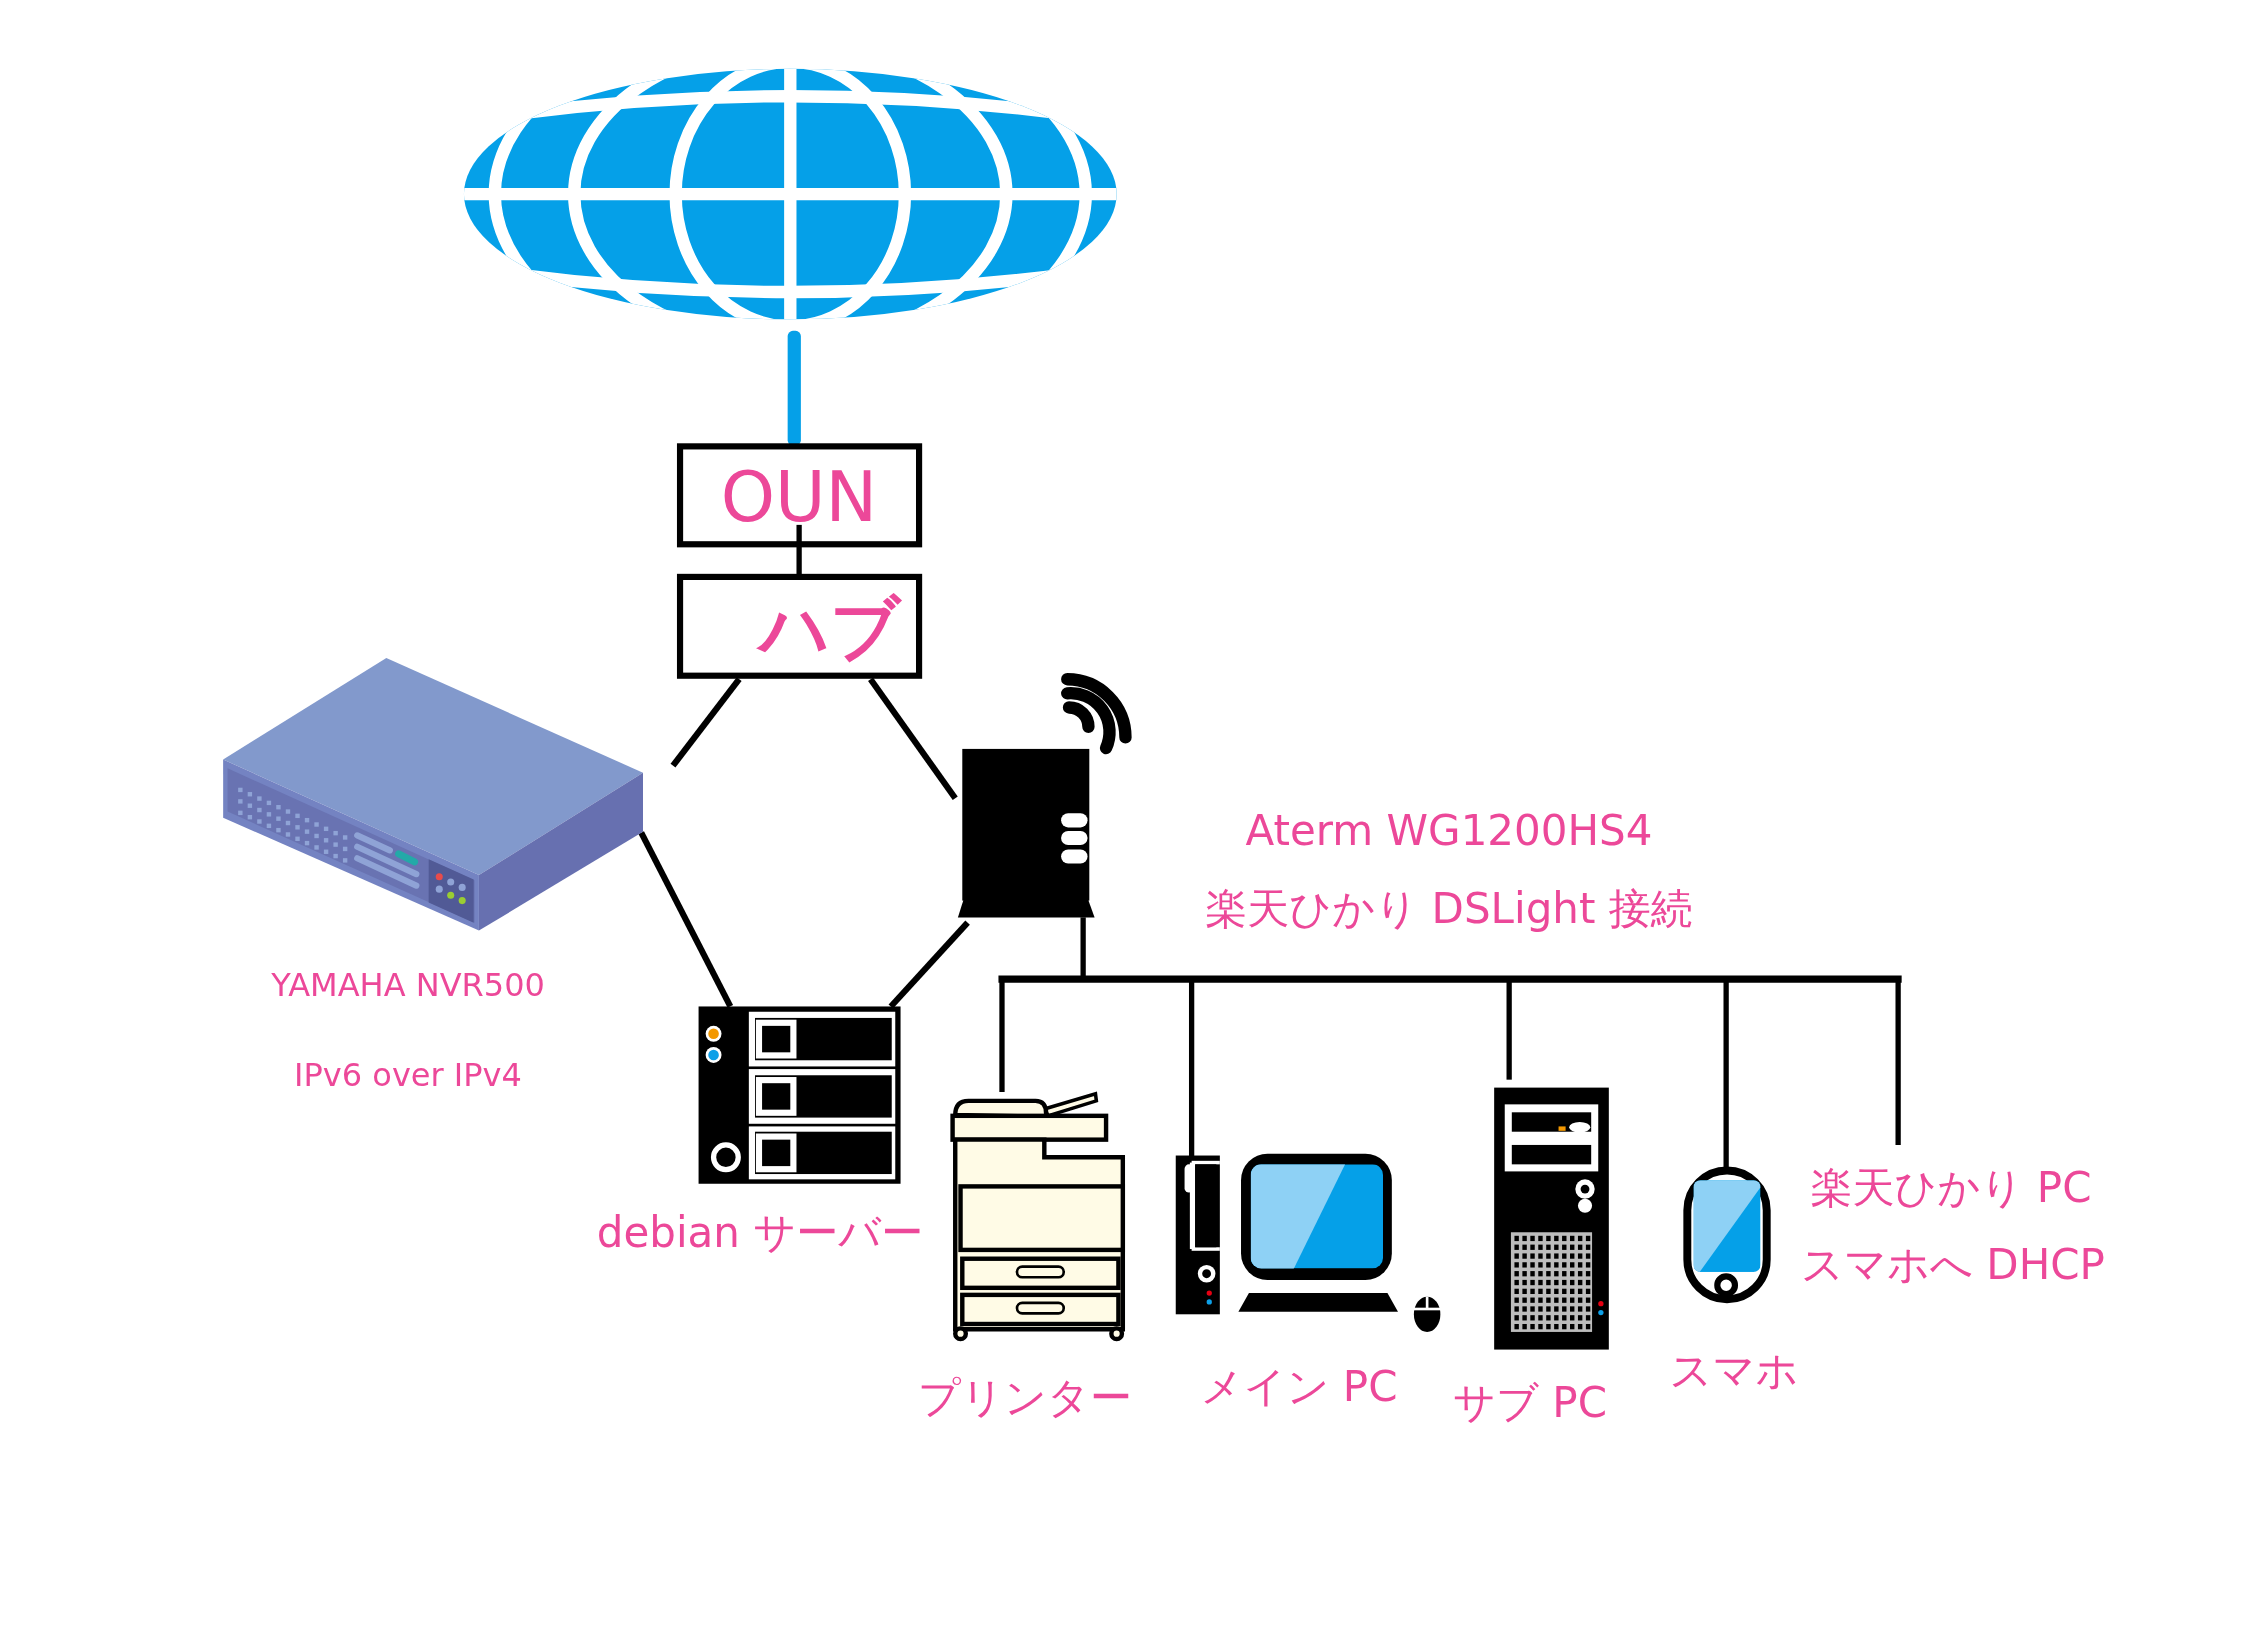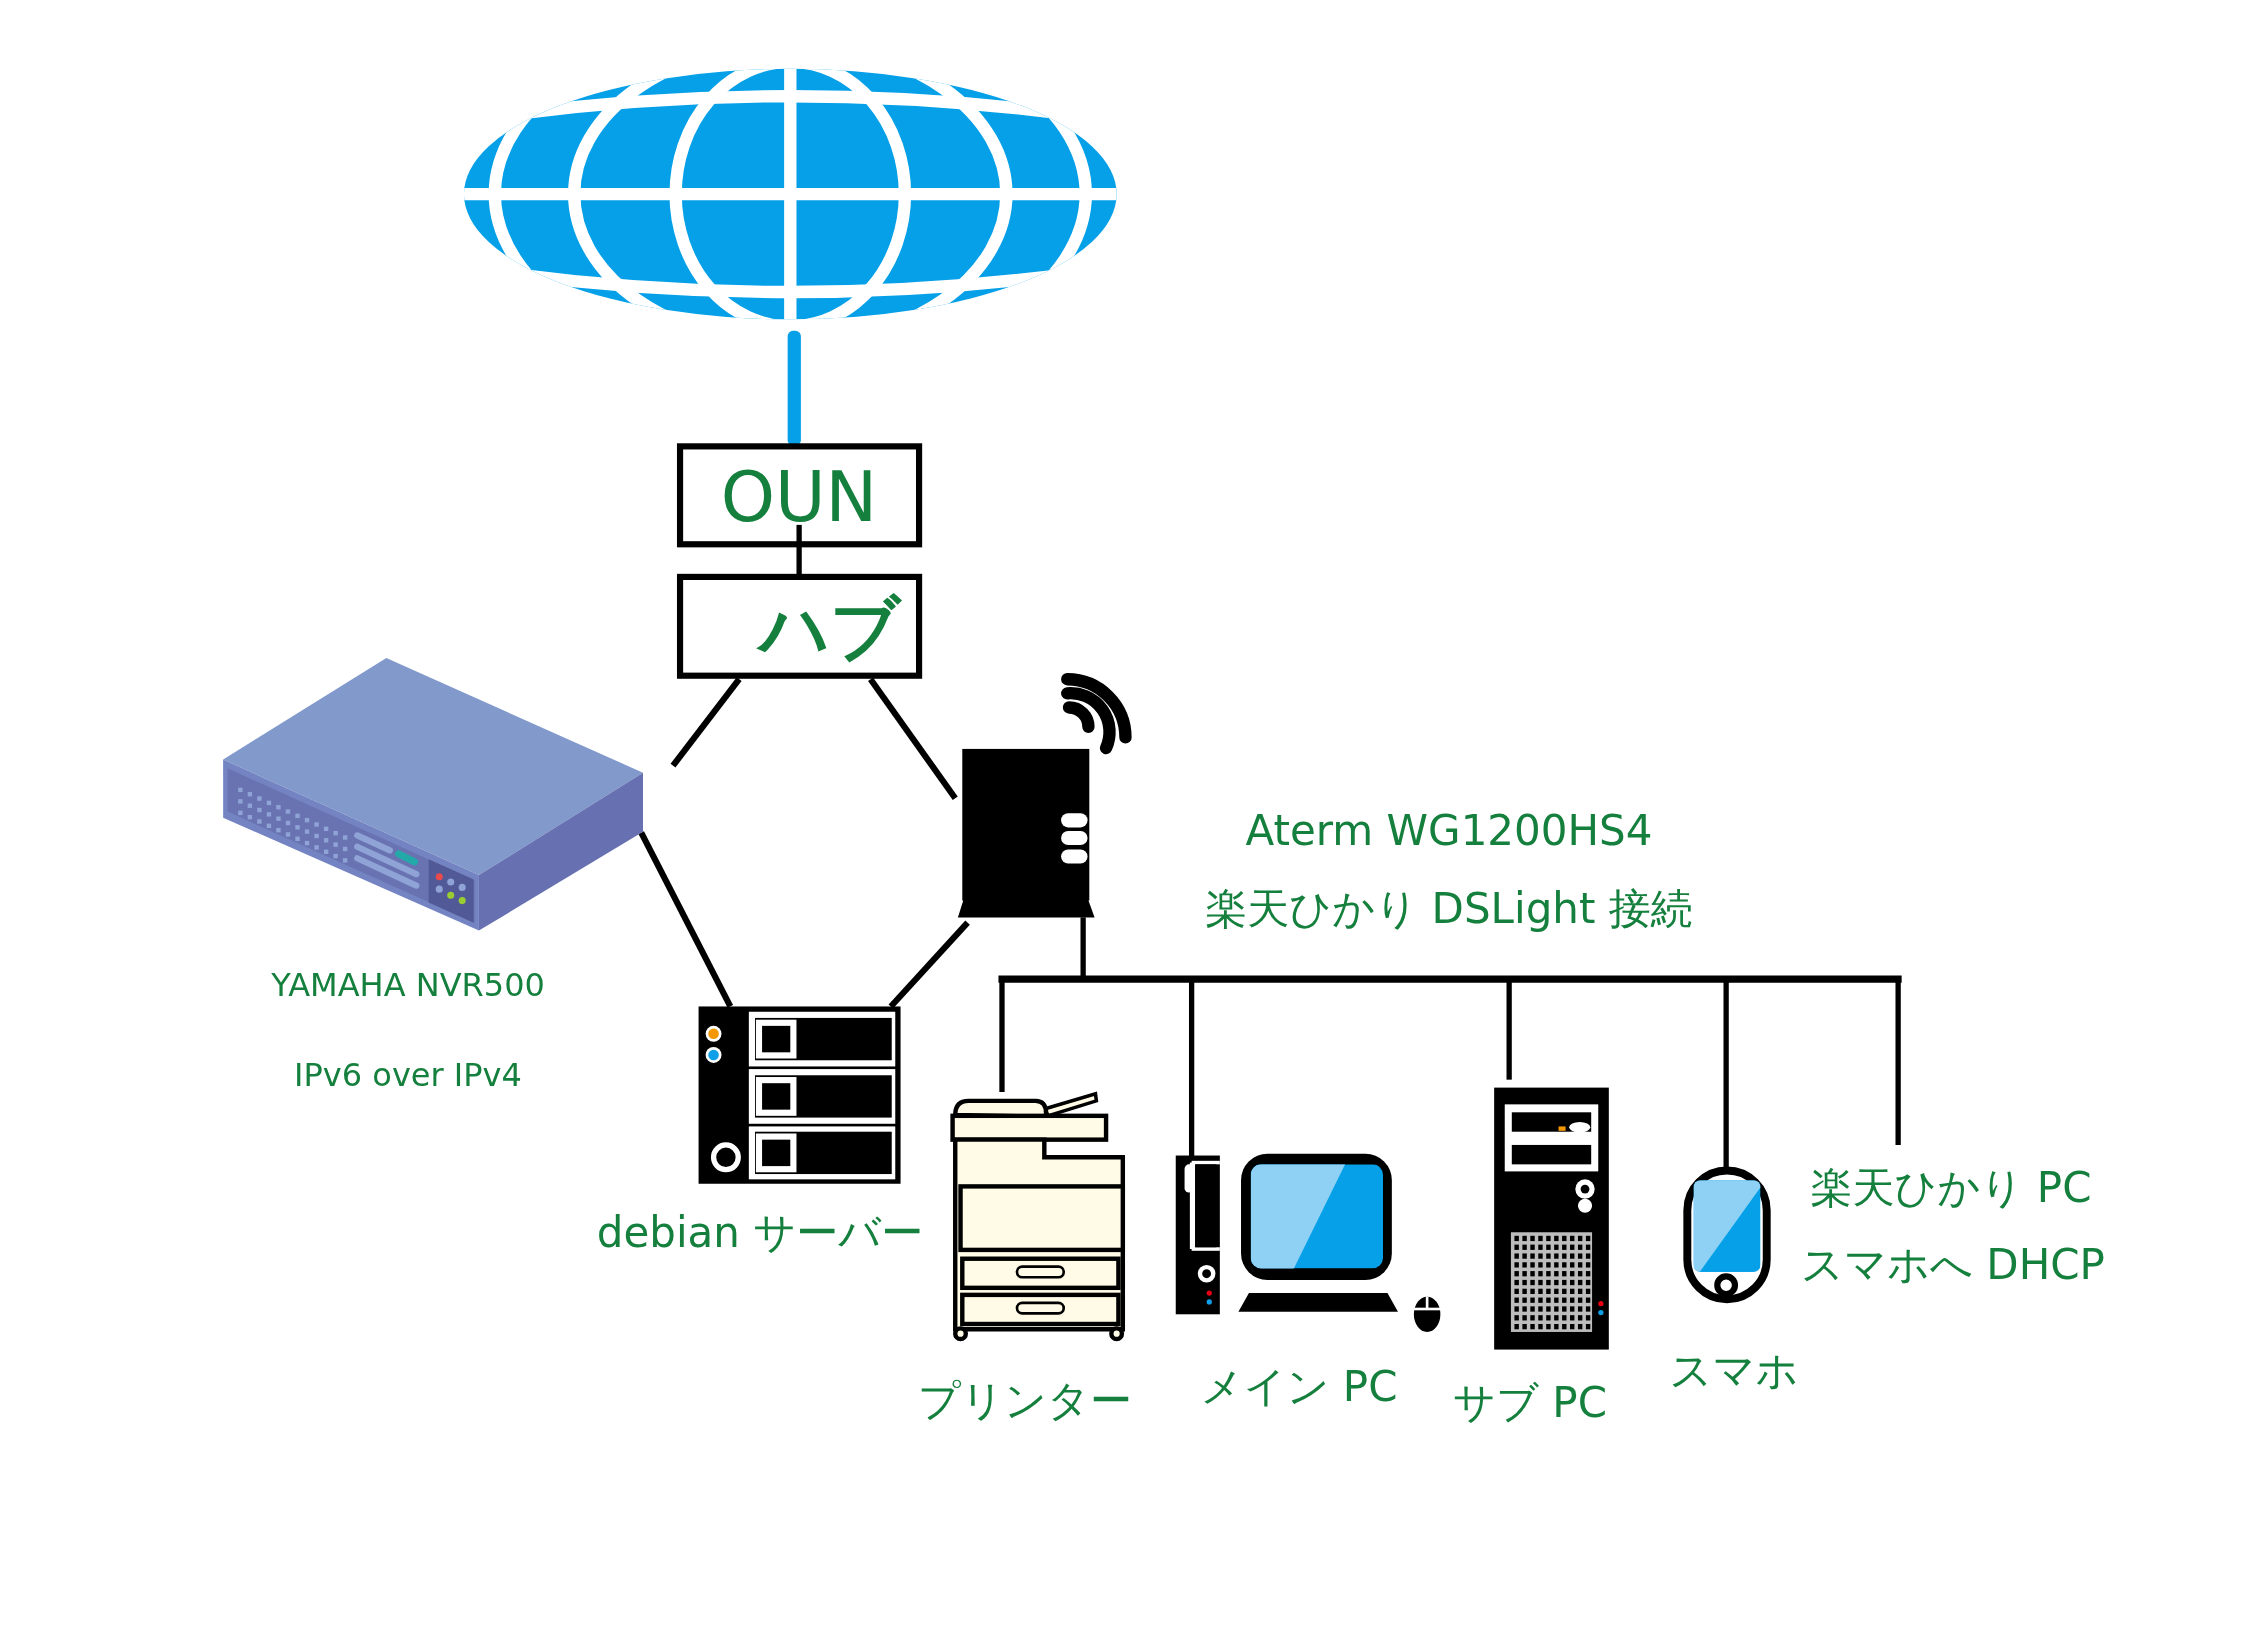--- a/index.html
+++ b/index.html
@@ -1,20 +1,20 @@
 <!DOCTYPE html>
 <html style="font-size:14px"><head>
 <meta charset="utf-8">
 <style>
   html, body { margin: 0; padding: 0; background: #ffffff; }
   body { width: 2258px; height: 1646px; position: relative; overflow: hidden;
          font-family: "DejaVu Sans", "Liberation Sans", sans-serif; color: #111; }
   #diagram { position: absolute; left: 0; top: 0; width: 2258px; height: 1646px; }
   .lbl { position: absolute; white-space: nowrap; transform: translate(-50%, -50%);
-         font-family: "DejaVu Sans", "Liberation Sans", sans-serif; color: #15803d; line-height: 1; }
+         font-family: "DejaVu Sans", "Liberation Sans", sans-serif; color: #ec4899; line-height: 1; }
   .lbl-lg { font-size: 32px; }
   .lbl-md { font-size: 42px; margin-top: 16px; }
   .box-text { font-size: 69px; }
 </style>
 </head>
 <body>
 
 <svg id="diagram" viewBox="0 0 2560 1866" xmlns="http://www.w3.org/2000/svg">
   <defs>
     <clipPath id="globe-clip">
@@ -363,20 +363,20 @@
 <div class="lbl box-text" style="left:830px; top:628px;font-weight:bold;">ハブ</div>
 
 <div class="lbl lbl-lg" style="left:408px; top:985px;">YAMAHA NVR500</div>
 <div class="lbl lbl-lg" style="left:408px; top:1075px;text-align:right;">IPv6 over IPv4</div>
 
 <div class="lbl lbl-md" style="left:1449px; top:815px;">Aterm WG1200HS4</div>
 <div class="lbl lbl-md" style="left:1449px; top:893px;">楽天ひかり DSLight 接続</div>
 
 <div class="lbl lbl-md" style="left:760px; top:1217px;">debian サーバー</div>
 
-<div class="lbl lbl-md" style="left:1025px; top:1385px;">プリンター</div>
+<div class="lbl lbl-md" style="left:1025px; top:1385px;font-family:Liberation Mono, monospace;">プリンター</div>
 <div class="lbl lbl-md" style="left:1299px; top:1371px;">メイン PC</div>
 <div class="lbl lbl-md" style="left:1530px; top:1387px;">サブ PC</div>
 <div class="lbl lbl-md" style="left:1734px; top:1355px;">スマホ</div>
 
 <div class="lbl lbl-md" style="left:1951px; top:1172px;">楽天ひかり PC</div>
 <div class="lbl lbl-md" style="left:1953px; top:1249px;">スマホへ DHCP</div>
 
 
 </body></html>

